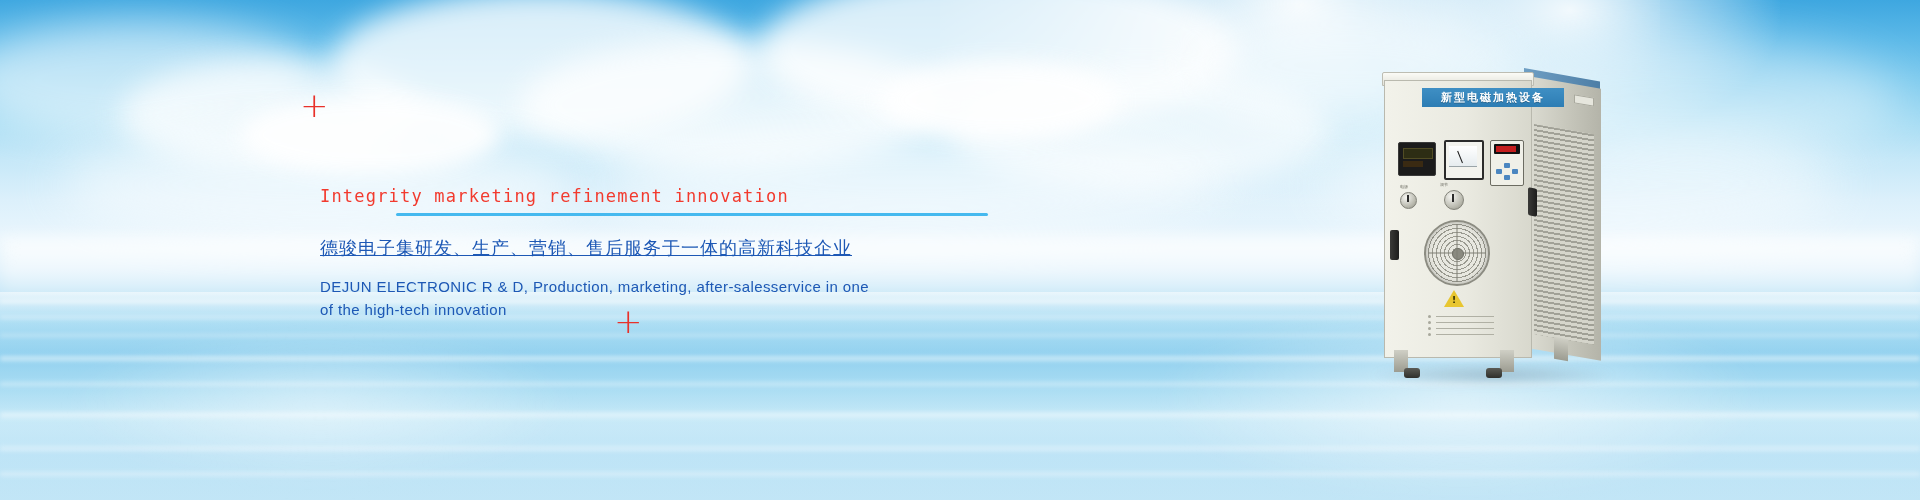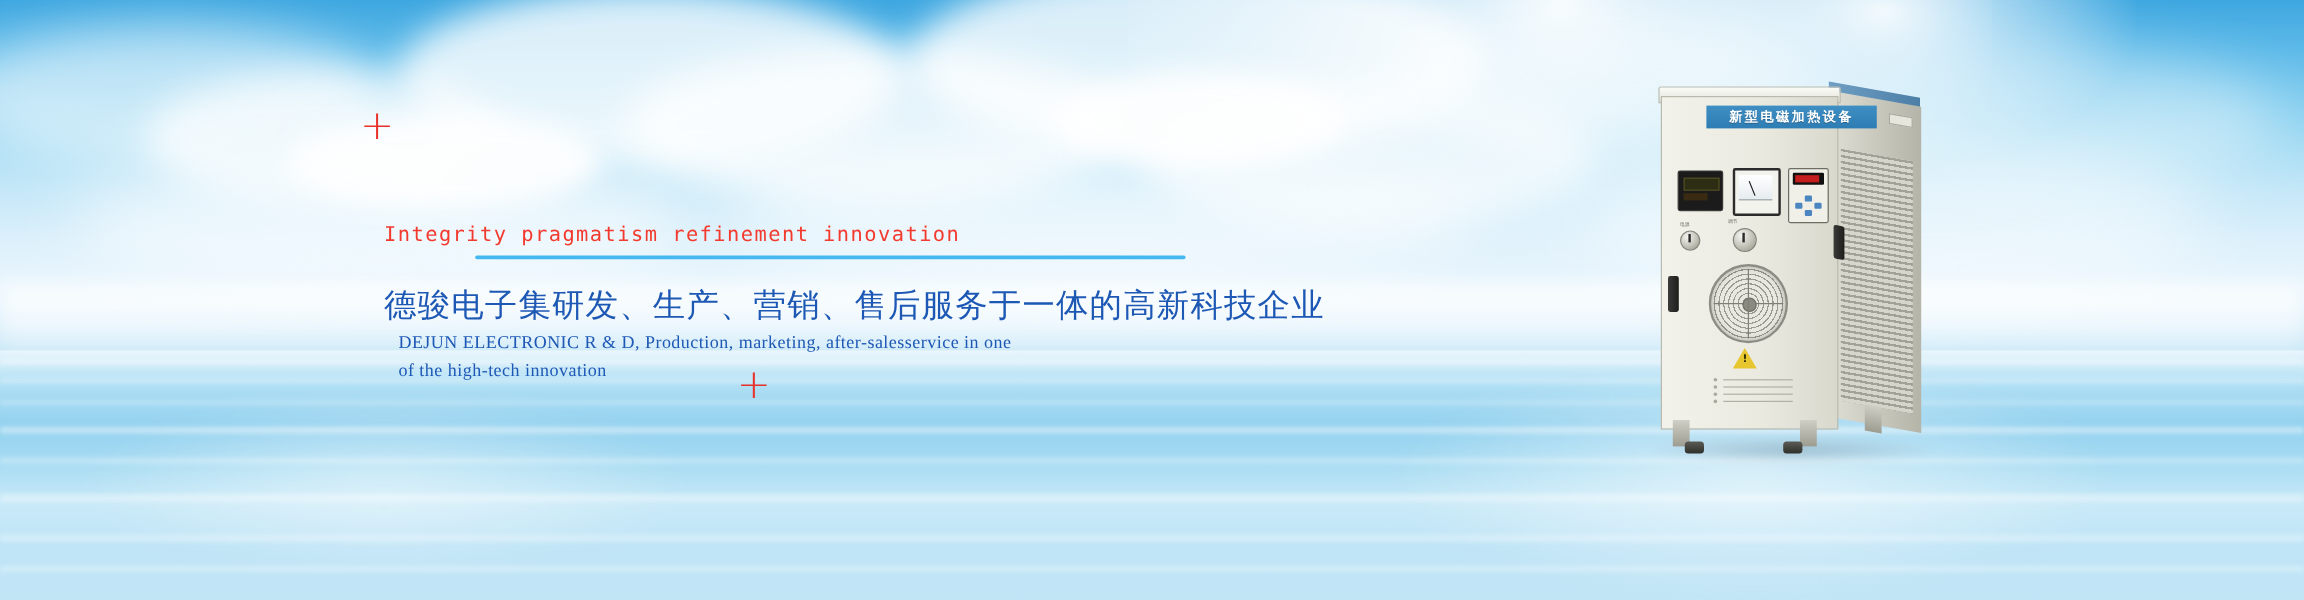--- a/index.html
+++ b/index.html
@@ -106,28 +106,27 @@
     font-family:"DejaVu Sans Mono", monospace;
     font-size:17px;color:#f23a2e;letter-spacing:1.2px;white-space:nowrap;
   }
   .divider{
     position:absolute;left:396px;top:213px;width:592px;height:3px;
     background:#45b9ef;border-radius:2px;
   }
   .subtitle{
     position:absolute;left:320px;top:236px;
     font-family:"DejaVu Serif", serif;
-    font-size:27px;color:#1d58b5;letter-spacing:1px;white-space:nowrap;
+    font-size:18px;color:#1d58b5;letter-spacing:1px;white-space:nowrap;text-decoration:underline;
   }
   .sub-en{
     position:absolute;left:320px;top:275px;
-    font-family:Liberation Serif, serif;
+    font-family:Liberation Sans, sans-serif;
     font-size:15px;color:#1d58b5;line-height:23px;letter-spacing:.4px;
     white-space:nowrap;
-    margin-left:12px;
   }
   .sub-en div{white-space:nowrap;}
 
   
   .machine{position:absolute;left:1378px;top:62px;width:230px;height:310px;}
   .m-side{
     position:absolute;left:150px;top:14px;width:72px;height:272px;
     background:linear-gradient(to right,#dcdcd2,#c6c6bb 55%,#b4b4a9);
     transform:skewY(10deg);transform-origin:left top;
     border-left:1px solid #9d9d92;
@@ -330,21 +329,21 @@
   <div class="wave w6"></div>
   <div class="wave w7"></div>
   <div class="wave w8"></div>
   <div class="seaglow"></div>
   <div class="seaglow2"></div>
 
   <div class="plus plus-top">+</div>
   <div class="plus plus-bottom">+</div>
 
 
-  <div class="headline-en">Integrity  pragmatism  refinement  innovation</div>
+  <div class="headline-en">Integrity  marketing  refinement  innovation</div>
 
   <div class="divider"></div>
 
   <div class="subtitle">德骏电子集研发、生产、营销、售后服务于一体的高新科技企业</div>
 
   <div class="sub-en">
     <div>DEJUN ELECTRONIC R &amp; D, Production, marketing, after-salesservice in one</div>
     <div>of the high-tech innovation</div>
   </div>
 

